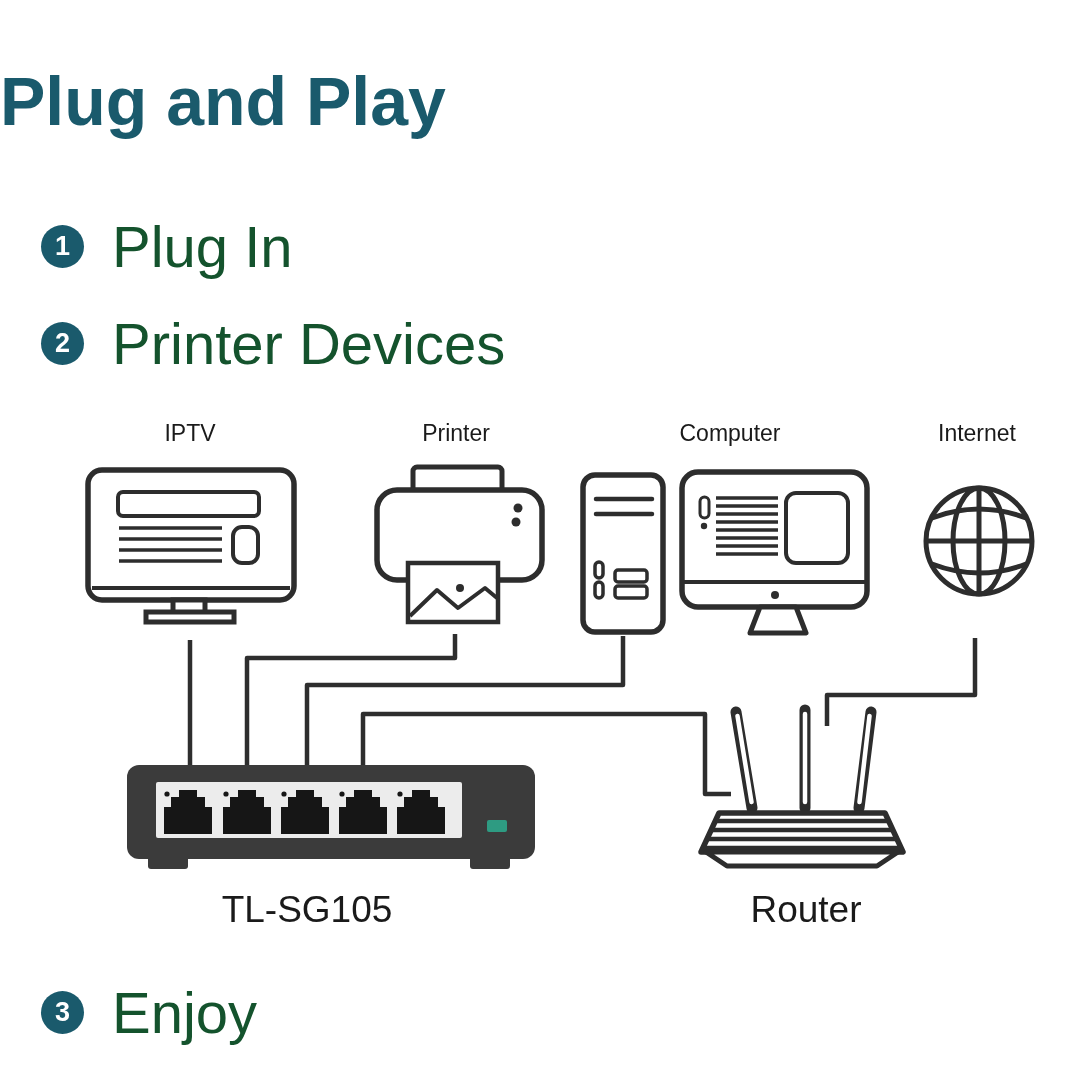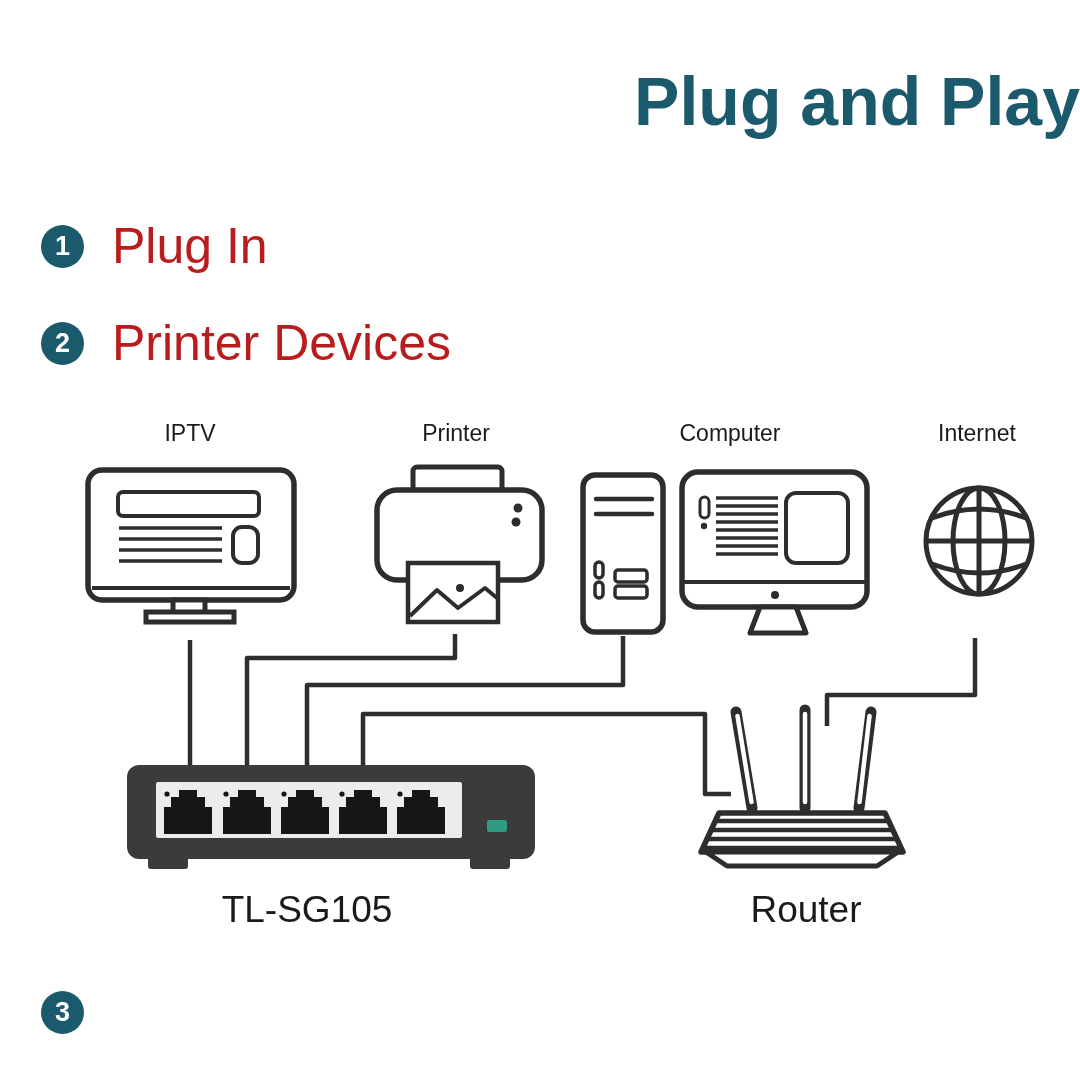--- a/index.html
+++ b/index.html
@@ -12,21 +12,21 @@
   body{
     width:1080px;height:1080px;
     background:#ffffff;
     font-family:"Liberation Sans", sans-serif;
     position:relative;
     overflow:hidden;
   }
   .title{
     position:absolute;
     top:62px;left:0;right:0;
-    text-align:right;
+    text-align:left;
     font-size:68px;
     font-weight:bold;
     color:var(--accent);
     letter-spacing:0px;
   }
   .step{
     position:absolute;
     left:41px;
     display:flex;
     align-items:center;
@@ -42,22 +42,22 @@
     color:#ffffff;
     font-size:27px;
     font-weight:bold;
     display:flex;
     align-items:center;
     justify-content:center;
     flex:0 0 auto;
   }
   .step-label{
     margin-left:28px;
-    font-size:50px;
-    color:#b91c1c;
+    font-size:58px;
+    color:#14532d;
     white-space:nowrap;
   }
   .diagram{
     position:absolute;
     top:0;left:0;
     width:1080px;height:1080px;
   }
   .svg-label{
     font-family:"Liberation Sans", sans-serif;
     font-size:23px;
@@ -79,20 +79,21 @@
   <div class="step-label">Plug In</div>
 </div>
 
 <div class="step step-2">
   <div class="step-circle">2</div>
   <div class="step-label">Printer Devices</div>
 </div>
 
 <div class="step step-3">
   <div class="step-circle">3</div>
+  <div class="step-label">Enjoy</div>
 </div>
 
 <svg class="diagram" viewBox="0 0 1080 1080" xmlns="http://www.w3.org/2000/svg">
 
   <text class="svg-label" x="190" y="441" text-anchor="middle">IPTV</text>
   <text class="svg-label" x="456" y="441" text-anchor="middle">Printer</text>
   <text class="svg-label" x="730" y="441" text-anchor="middle">Computer</text>
   <text class="svg-label" x="977" y="441" text-anchor="middle">Internet</text>
 
   <g fill="none" stroke="#2e2e2e" stroke-width="4.5" stroke-linejoin="round" stroke-linecap="butt">

